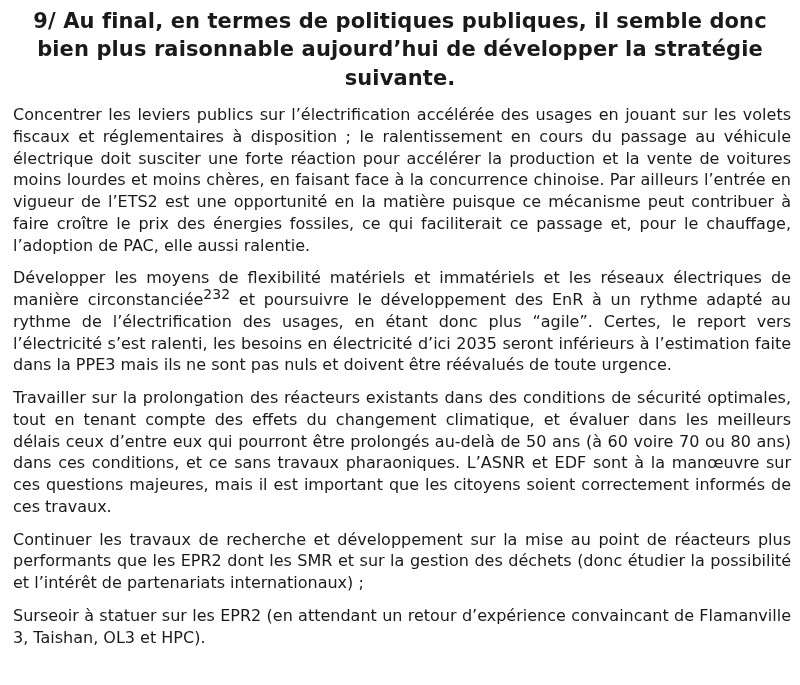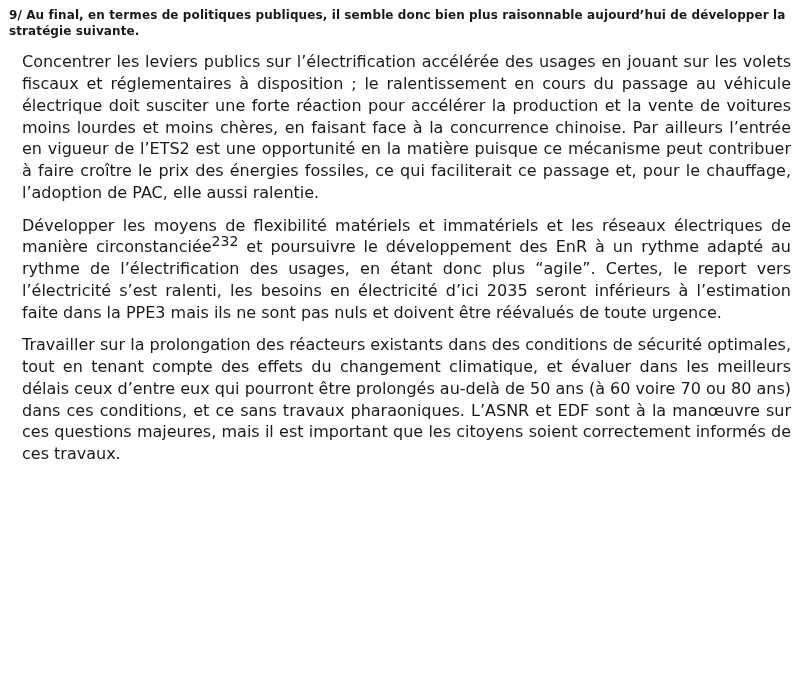--- a/index.html
+++ b/index.html
@@ -11,47 +11,49 @@
     width: 800px;
     height: 685px;
     box-sizing: border-box;
     background: #ffffff;
     padding: 7px 9px 0 9px;
     font-family: "DejaVu Sans", sans-serif;
     color: #1a1a1a;
     overflow: hidden;
   }
   .doc-heading {
-    font-size: 12px;
+    font-size: 21px;
     font-weight: bold;
     line-height: 1.35;
     letter-spacing: 0.1px;
     margin: 0 0 12px 0;
-    text-align: left;
+    text-align: center;
   }
   .doc-paragraph {
     font-size: 16px;
     line-height: 1.36;
     text-align: justify;
-    margin: 0 0 11px 13px;
+    margin: 0 0 11px 4px;
   }
   .doc-paragraph sup {
     font-size: 14px;
     line-height: 0;
     vertical-align: super;
   }
 </style>
 </head>
 <body>
 
 <main class="page">
 
   <h1 class="doc-heading">9/ Au final, en termes de politiques publiques, il semble donc bien plus raisonnable aujourd’hui de développer la stratégie suivante.</h1>
 
   <p class="doc-paragraph">Concentrer les leviers publics sur l’électrification accélérée des usages en jouant sur les volets fiscaux et réglementaires à disposition ; le ralentissement en cours du passage au véhicule électrique doit susciter une forte réaction pour accélérer la production et la vente de voitures moins lourdes et moins chères, en faisant face à la concurrence chinoise. Par ailleurs l’entrée en vigueur de l’ETS2 est une opportunité en la matière puisque ce mécanisme peut contribuer à faire croître le prix des énergies fossiles, ce qui faciliterait ce passage et, pour le chauffage, l’adoption de PAC, elle aussi ralentie.</p>
 
   <p class="doc-paragraph"><span>Développer les moyens de flexibilité matériels et immatériels et les réseaux électriques de manière circonstanciée</span><sup>232</sup><span> et poursuivre le développement des EnR à un rythme adapté au rythme de l’électrification des usages, en étant donc plus “agile”. Certes, le report vers l’électricité s’est ralenti, les besoins en électricité d’ici 2035 seront inférieurs à l’estimation faite dans la PPE3 mais ils ne sont pas nuls et doivent être réévalués de toute urgence.</span></p>
 
   <p class="doc-paragraph">Travailler sur la prolongation des réacteurs existants dans des conditions de sécurité optimales, tout en tenant compte des effets du changement climatique, et évaluer dans les meilleurs délais ceux d’entre eux qui pourront être prolongés au-delà de 50 ans (à 60 voire 70 ou 80 ans) dans ces conditions, et ce sans travaux pharaoniques. L’ASNR et EDF sont à la manœuvre sur ces questions majeures, mais il est important que les citoyens soient correctement informés de ces travaux.</p>
 
+  <p class="doc-paragraph">Continuer les travaux de recherche et développement sur la mise au point de réacteurs plus performants que les EPR2 dont les SMR et sur la gestion des déchets (donc étudier la possibilité et l’intérêt de partenariats internationaux) ;</p>
 
+  <p class="doc-paragraph">Surseoir à statuer sur les EPR2 (en attendant un retour d’expérience convaincant de Flamanville 3, Taishan, OL3 et HPC).</p>
 
 </main>
 
 </body></html>

